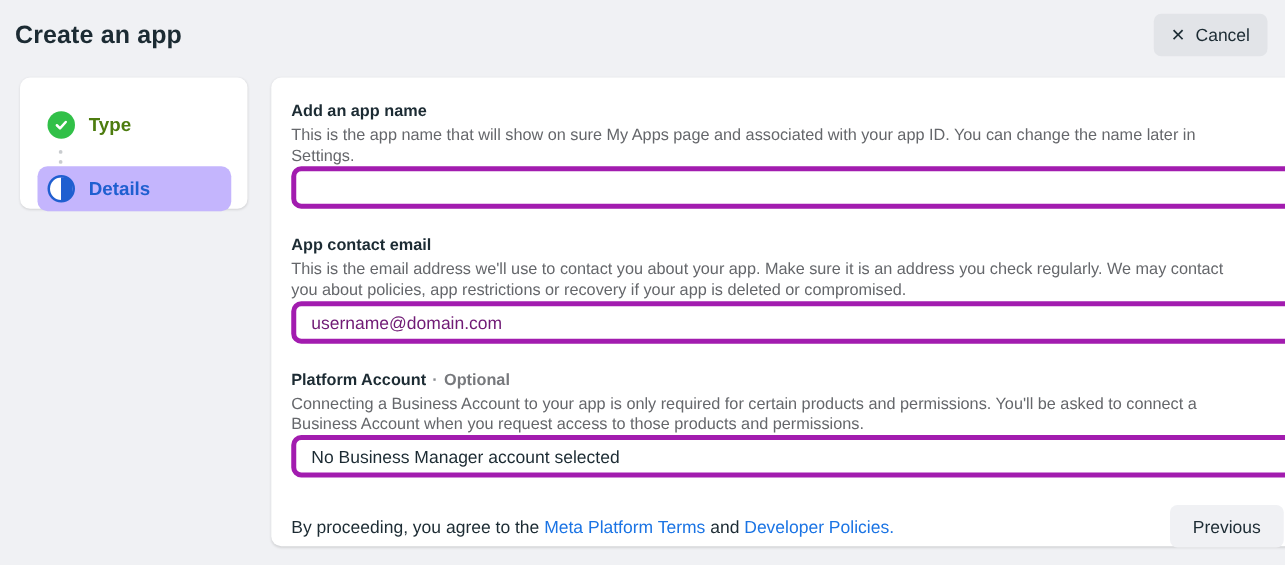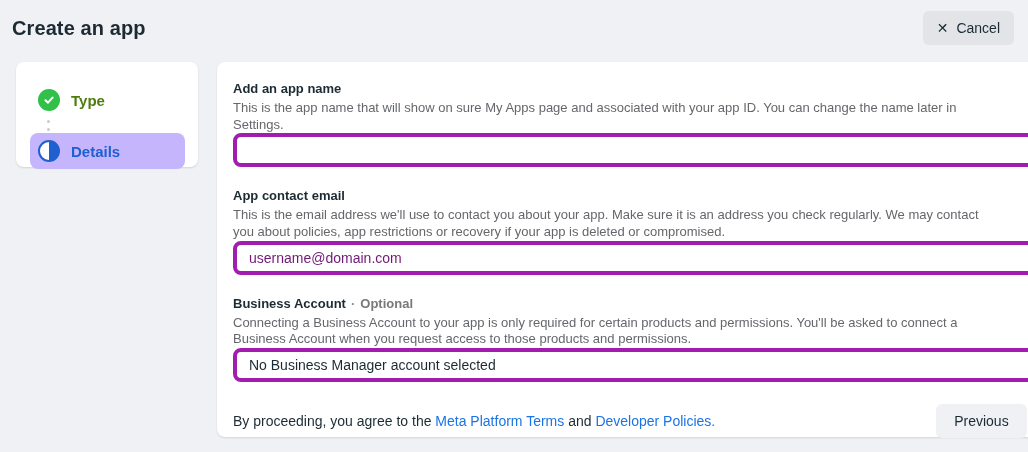--- a/index.html
+++ b/index.html
@@ -131,21 +131,21 @@
   <div class="section">
     <div class="section-label">App contact email</div>
     <div class="section-desc">This is the email address we'll use to contact you about your app. Make sure it is an address you check regularly. We may contact you about policies, app restrictions or recovery if your app is deleted or compromised.</div>
     <div class="field-box">
       <input type="text" value="username@domain.com" style="">
     </div>
   </div>
 
   <div class="section">
     <div class="section-label-row">
-      <span class="section-label">Business Account</span>
+      <span class="section-label">Platform Account</span>
       <span class="optional-sep">·</span>
       <span class="optional-label">Optional</span>
     </div>
     <div class="section-desc">Connecting a Business Account to your app is only required for certain products and permissions. You'll be asked to connect a Business Account when you request access to those products and permissions.</div>
     <div class="field-box select-box">
       <span class="select-value">No Business Manager account selected</span>
       <span class="caret-down"></span>
     </div>
   </div>
 

